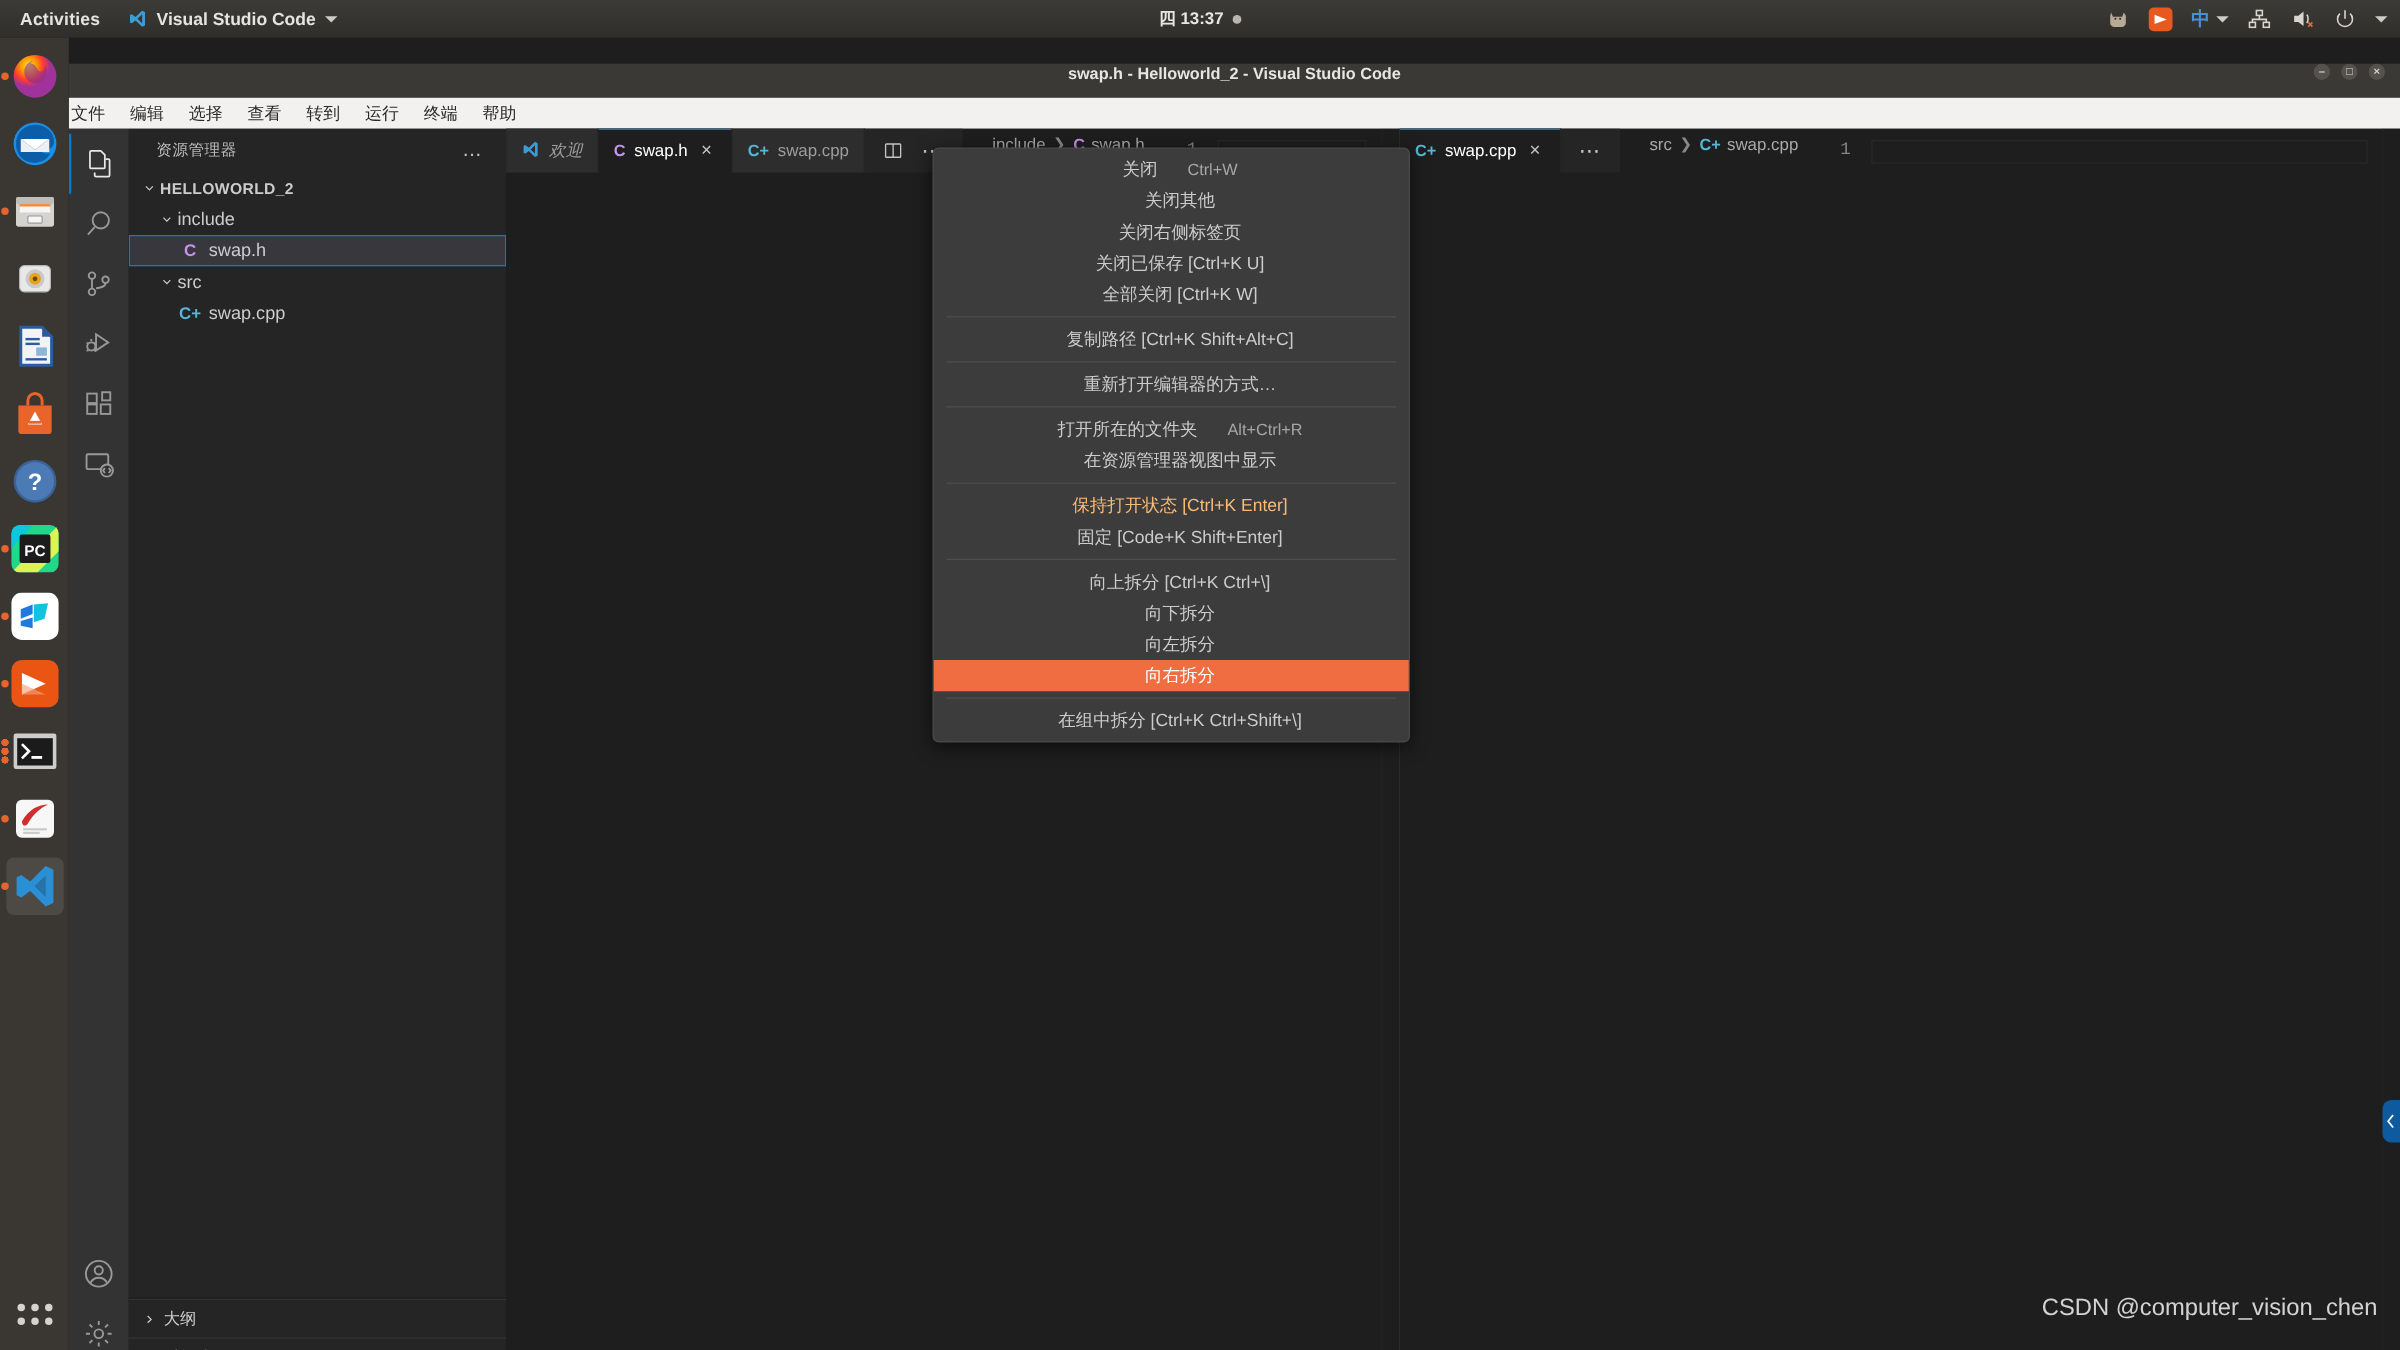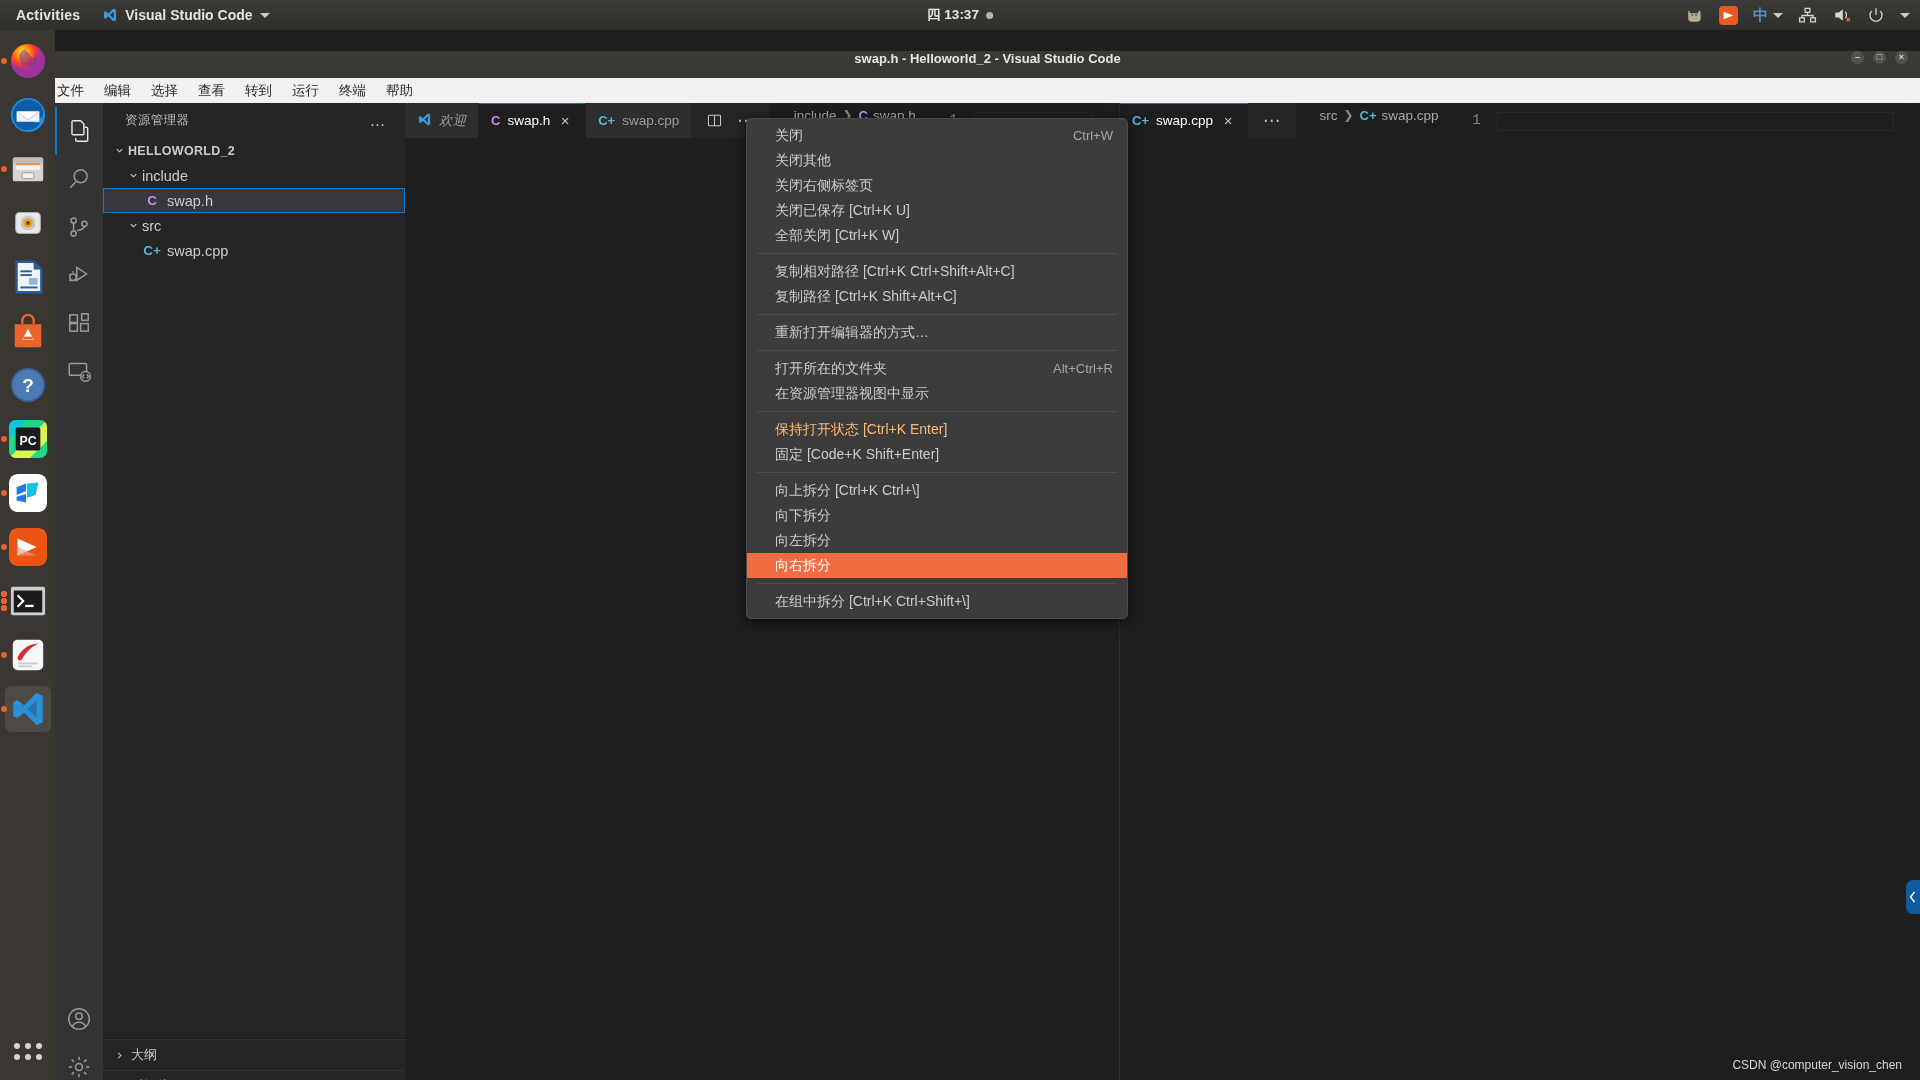--- a/index.html
+++ b/index.html
@@ -159,32 +159,32 @@
   .overview-ruler{ width:14px; background:#1e1e1e; border-left:1px solid #222; flex:none;}
 
   
   .ctxmenu{
     position:absolute; left:746px; top:118px; width:382px;
     background:#3c3c3c; border:1px solid #4a4a4a; border-radius:5px;
     box-shadow:0 3px 14px rgba(0,0,0,.6); padding:4px 0; z-index:500;
     color:#cccccc; font-size:14px;
   }
   .ctx-item{
-    height:25px; display:flex;align-items:center;justify-content:space-between;
+    height:25px; display:flex;align-items:center;justify-content:center;
     padding:0 14px 0 28px; cursor:pointer; white-space:nowrap;
   }
   .ctx-item.highlight{ background:#f06c41; color:#ffffff;}
   .ctx-item.disabled{ color:#fdba74; cursor:default;}
   .ctx-key{ color:#a6a6a6; font-size:13px; margin-left:24px;}
   .ctx-sep{ height:1px;background:#4d4d4d;margin:5px 10px;}
 
   
   .watermark{
-    position:absolute; right:18px; bottom:8px; color:rgba(255,255,255,.80);
-    font-size:12px; z-index:600; pointer-events:none; white-space:nowrap;
+    position:absolute; right:18px; bottom:22px; color:rgba(255,255,255,.80);
+    font-size:19px; z-index:600; pointer-events:none; white-space:nowrap;
     font-family:"Liberation Sans",sans-serif;
   }
   
   .edge-handle{
     position:absolute; right:0; top:880px; width:14px;height:34px;
     background:#0d5b9e; border-radius:7px 0 0 7px; z-index:400;
     display:flex;align-items:center;justify-content:center; color:#fff;font-size:11px;
     cursor:pointer;
   }
 </style>
@@ -637,23 +637,20 @@
     <div class="ctx-item">
       <span>关闭已保存 [Ctrl+K U]</span>
     </div>
     <div class="ctx-item">
       <span>全部关闭 [Ctrl+K W]</span>
     </div>
 
     <div class="ctx-sep"></div>
 
     <div class="ctx-item">
-      <span>复制相对路径 [Ctrl+K Ctrl+Shift+Alt+C]</span>
-    </div>
-    <div class="ctx-item">
       <span>复制路径 [Ctrl+K Shift+Alt+C]</span>
     </div>
 
     <div class="ctx-sep"></div>
 
     <div class="ctx-item">
       <span>重新打开编辑器的方式…</span>
     </div>
 
     <div class="ctx-sep"></div>

